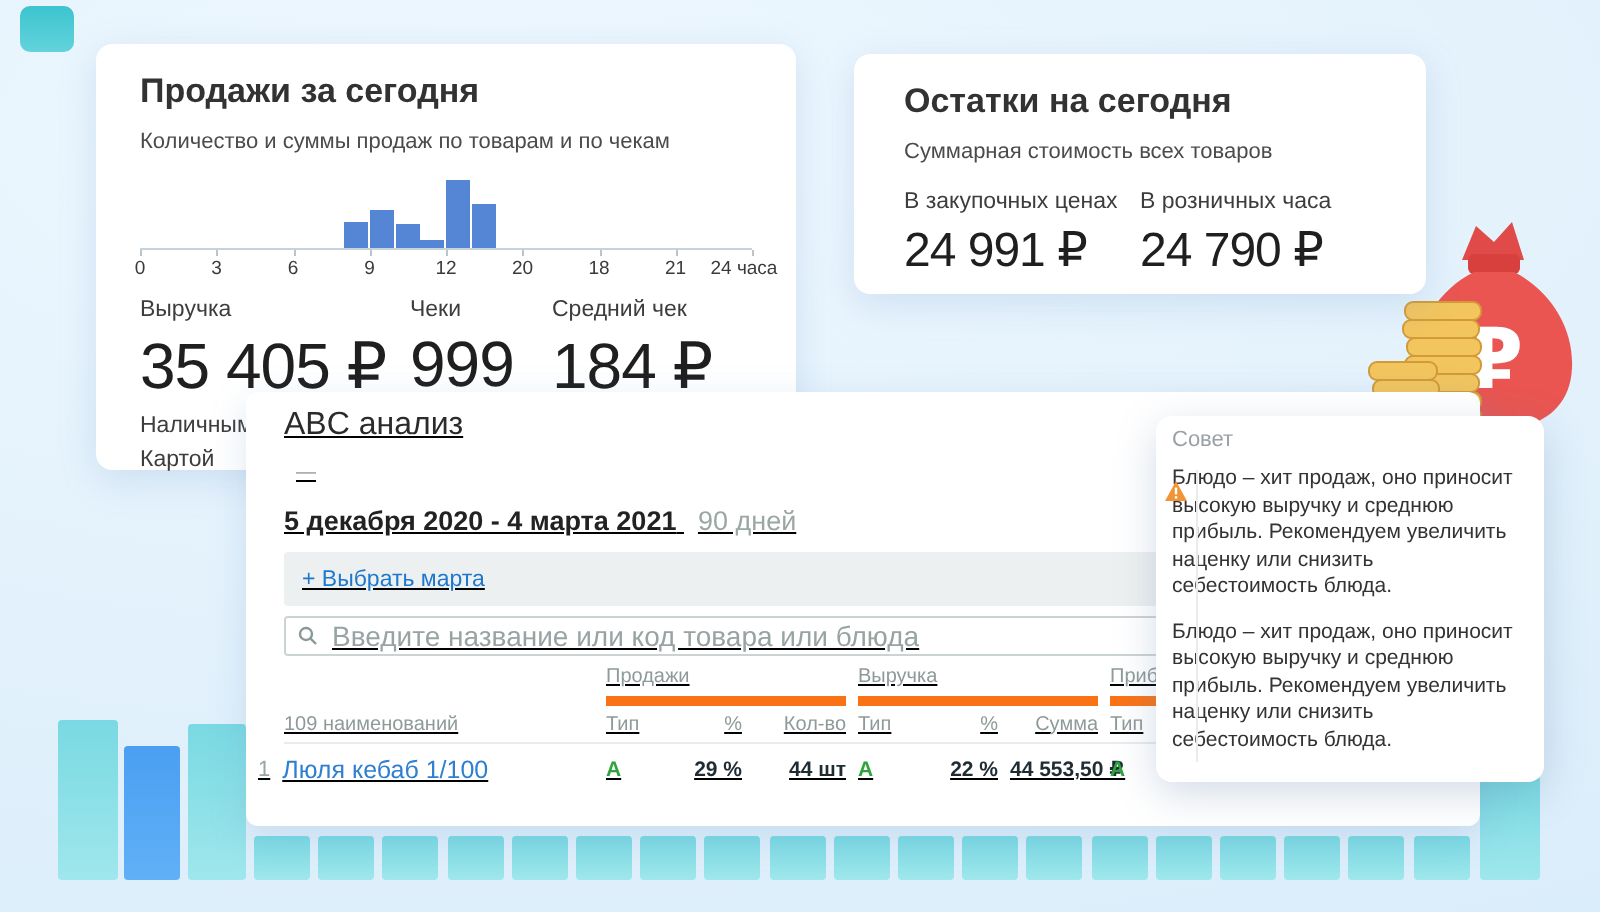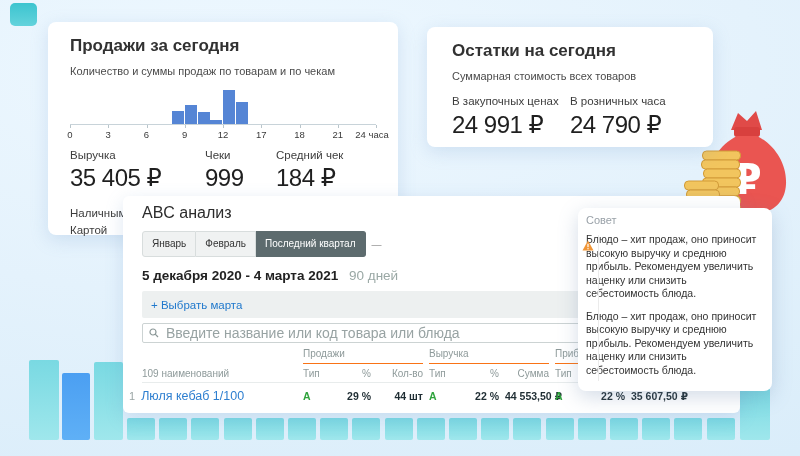--- a/index.html
+++ b/index.html
@@ -23,32 +23,32 @@
   .card-title{font-size:17px;color:#323232;font-weight:700;}
   .card-sub{font-size:11px;color:#4b4b4b;margin-top:9px;}
   #hist{position:relative;width:306px;height:34px;margin-top:13px;border-bottom:1px solid #c8d3d9;}
   .hbar{position:absolute;bottom:0;width:12px;}
   #hist-ticks{position:relative;width:306px;height:16px;}
   .tickmark{position:absolute;top:0;width:1px;height:3px;background:#b9c5cb;}
   .ticklab{position:absolute;top:4px;font-size:9.5px;color:#3a3a3a;transform:translateX(-50%);white-space:nowrap;}
   #sales-metrics{position:relative;height:52px;margin-top:8px;}
   .metric{position:absolute;top:0;}
   .mlabel{font-size:11.5px;color:#3d3d3d;}
-  .mvalue{font-size:24px;color:#1f1f1f;margin-top:3px;letter-spacing:-.5px;white-space:nowrap;}
+  .mvalue{font-size:32px;color:#1f1f1f;margin-top:3px;letter-spacing:-.5px;white-space:nowrap;}
   #payments{margin-top:4px;font-size:11.5px;color:#3d3d3d;line-height:17px;white-space:nowrap;}
 
   
   #stock-card{left:427px;top:27px;width:286px;height:120px;padding:14px 25px;z-index:3;}
   #stock-cols{display:flex;margin-top:13px;}
   .stock-col{width:143px;}
   .svalue{font-size:24px;color:#1f1f1f;margin-top:4px;letter-spacing:-.5px;white-space:nowrap;}
   #stock-link{margin-top:15px;text-align:center;font-size:12.5px;color:#1e79d0;cursor:pointer;}
 
   
-  #abc-card{left:123px;top:196px;width:617px;height:217px;padding:8px 19px;border-radius:6px;z-index:4;}
+  #abc-card{left:123px;top:196px;width:617px;height:217px;padding:8px 19px;border-radius:6px;z-index:4;text-decoration:underline;}
   #abc-title{font-size:16px;color:#2b2b2b;}
   #abc-controls{display:flex;align-items:center;margin-top:9px;}
   #abc-tabs{display:flex;}
   .tab{height:24px;line-height:24px;padding:0 9px;background:#f0f2f2;border:1px solid #d8dddd;
     border-left:none;font-size:10px;color:#333;cursor:pointer;white-space:nowrap;}
   .tab:first-child{border-left:1px solid #d8dddd;border-radius:3px 0 0 3px;}
   .tab:last-child{border-radius:0 3px 3px 0;}
   .tab.selected{background:#5d6b6e;border-color:#5d6b6e;color:#fff;}
   .date-input{display:flex;align-items:center;justify-content:space-between;width:66px;height:22px;
     border:1px solid #c8cfcf;border-radius:3px;background:#fff;padding:0 5px;font-size:9.5px;color:#222;cursor:pointer;}
@@ -60,21 +60,21 @@
   #groups-band{margin-top:8px;height:27px;background:#edf0f0;border-radius:2px;display:flex;
     align-items:center;padding:0 9px;box-sizing:border-box;cursor:pointer;}
   #groups-band span{font-size:11.5px;color:#1f78cc;}
   #search-box{margin-top:5px;height:20px;border:1px solid #ccd3d3;border-radius:2px;background:#fff;
     display:flex;align-items:center;padding:0 6px;box-sizing:border-box;}
   #search-box input{border:none;outline:none;flex:1;font-size:14px;color:#333;margin-left:5px;
     font-family:"Liberation Sans","DejaVu Sans",sans-serif;background:transparent;}
   #search-box input::placeholder{color:#98a3a3;}
   .tgrid{display:grid;grid-template-columns:155px 26px 36px 46px 26px 38px 44px 26px 38px 54px;column-gap:6px;}
   #tgroup{margin-top:5px;}
-  .gcell{font-size:10px;color:#8e9a9a;border-bottom:1px solid #f97316;padding-bottom:4px;height:11px;}
+  .gcell{font-size:10px;color:#8e9a9a;border-bottom:5px solid #f97316;padding-bottom:4px;height:11px;}
   #tsub{border-bottom:1px solid #e8ecec;height:18px;align-items:center;}
   .scell{font-size:10px;color:#8e9a9a;white-space:nowrap;}
   .left{text-align:left;}
   .right{text-align:right;}
   .trow{height:25px;align-items:center;}
   .ncell{display:flex;align-items:center;white-space:nowrap;}
   .rnum{color:#9aa5a5;font-size:11px;margin-left:-13px;}
   .rlink{color:#2e7fd0;font-size:12.5px;margin-left:6px;cursor:pointer;}
   .dcell{font-size:10.5px;color:#1f2d33;font-weight:700;white-space:nowrap;}
   .type-a{color:#2fa33c;}
@@ -158,21 +158,21 @@
         <div class="ticklab" style="left: 0px;">0</div>
         <div class="tickmark" style="left: 38.25px;"></div>
         <div class="ticklab" style="left: 38.25px;">3</div>
         <div class="tickmark" style="left: 76.5px;"></div>
         <div class="ticklab" style="left: 76.5px;">6</div>
         <div class="tickmark" style="left: 114.75px;"></div>
         <div class="ticklab" style="left: 114.75px;">9</div>
         <div class="tickmark" style="left: 153px;"></div>
         <div class="ticklab" style="left: 153px;">12</div>
         <div class="tickmark" style="left: 191.25px;"></div>
-        <div class="ticklab" style="left: 191.25px;">17</div>
+        <div class="ticklab" style="left: 191.25px;">20</div>
         <div class="tickmark" style="left: 229.5px;"></div>
         <div class="ticklab" style="left: 229.5px;">18</div>
         <div class="tickmark" style="left: 267.75px;"></div>
         <div class="ticklab" style="left: 267.75px;">21</div>
         <div class="tickmark" style="left: 306px;"></div>
         <div class="ticklab" style="left: 306px; transform: translateX(-62%);">24 часа</div>
       </div>
     <div id="sales-metrics">
         <div class="metric" style="left: 0px;">
           <div class="mlabel">Выручка</div>
@@ -204,25 +204,20 @@
       <div class="stock-col">
         <div class="mlabel">В розничных часа</div>
         <div class="svalue">24 790 ₽</div>
       </div>
     </div>
   </div>
 
   <div class="card" id="abc-card">
     <div id="abc-title">ABC анализ</div>
     <div id="abc-controls">
-      <div id="abc-tabs">
-          <div class="tab">Январь</div>
-          <div class="tab">Февраль</div>
-          <div class="tab selected">Последний квартал</div>
-        </div>
       <span id="date-dash">—</span>
     </div>
     <div id="abc-period">
       <span id="period-text">5 декабря 2020 - 4 марта 2021</span>
       <span id="period-days">90 дней</span>
     </div>
     <div id="groups-band">
       <span>+ Выбрать марта</span>
     </div>
     <div id="search-box">

